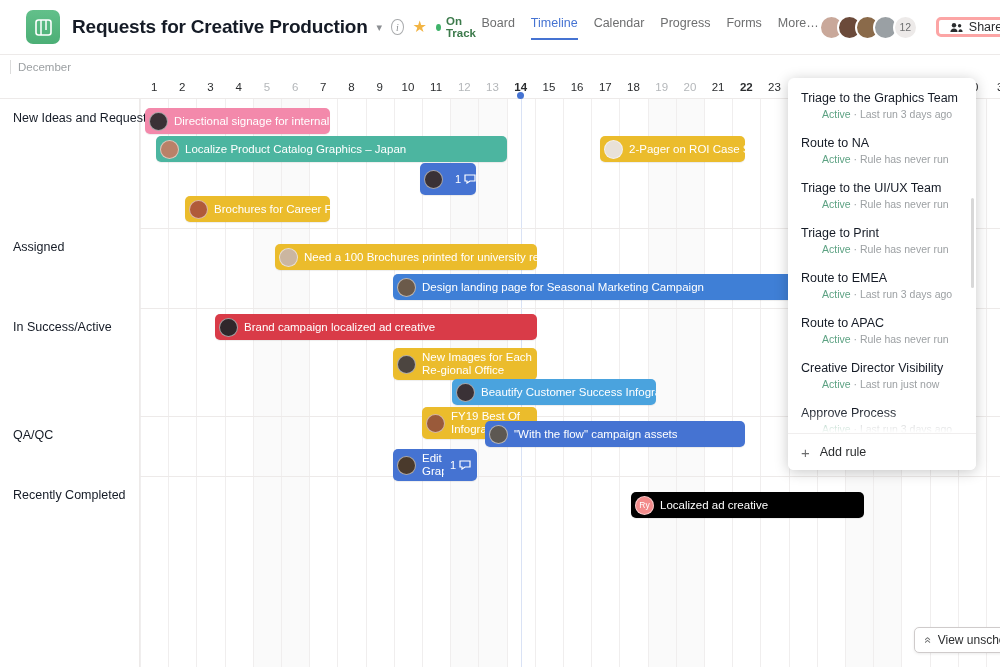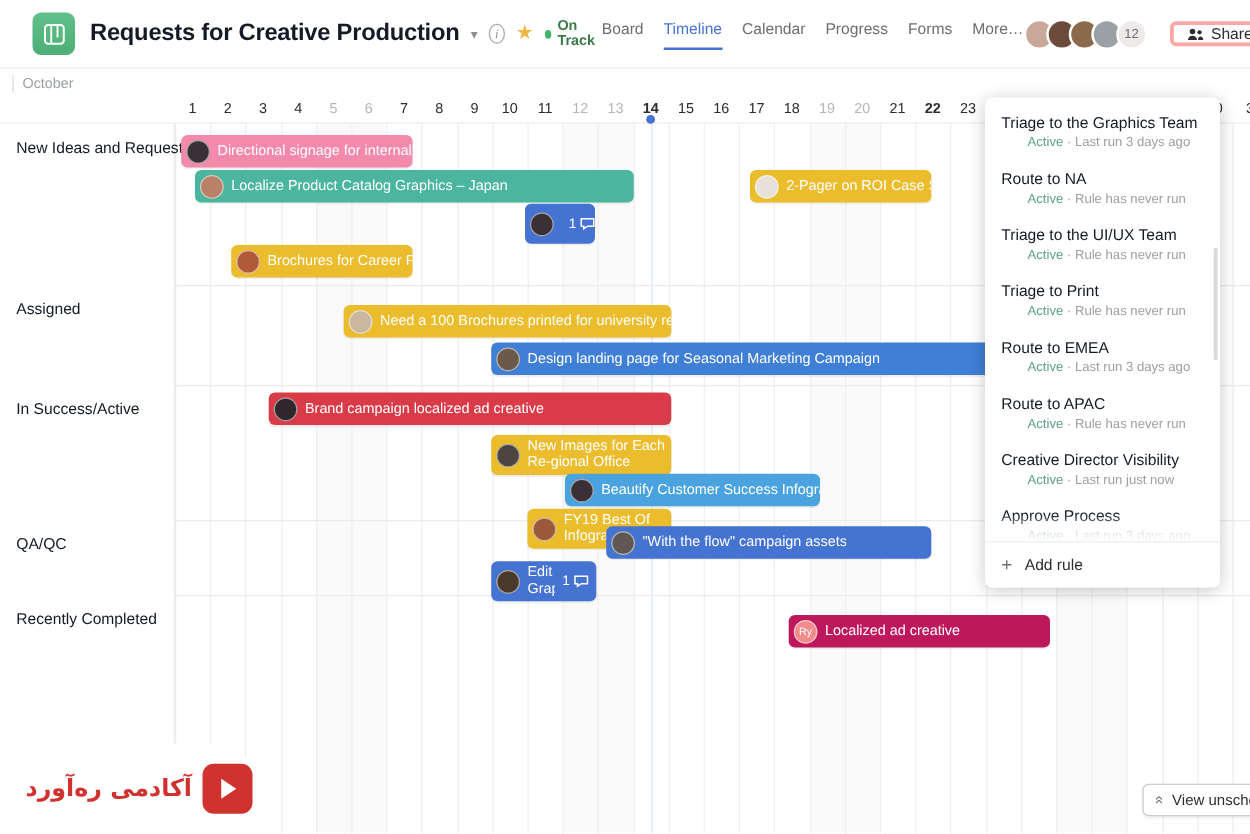--- a/index.html
+++ b/index.html
@@ -265,21 +265,21 @@
       <span>⚡</span>
       <span>Rules</span>
     </div>
     <div class="tbitem">
       <span>▭</span>
       <span>F</span>
     </div>
   </div>
 
   <div class="datehead">
-    <div class="monthlbl">October</div>
+    <div class="monthlbl">December</div>
     <div id="daycells">
         <div class="daycell" style="left: 140px; width: 28.2px;">1</div>
         <div class="daycell" style="left: 168.2px; width: 28.2px;">2</div>
         <div class="daycell" style="left: 196.4px; width: 28.2px;">3</div>
         <div class="daycell" style="left: 224.6px; width: 28.2px;">4</div>
         <div class="daycell wknd" style="left: 252.8px; width: 28.2px;">5</div>
         <div class="daycell wknd" style="left: 281px; width: 28.2px;">6</div>
         <div class="daycell" style="left: 309.2px; width: 28.2px;">7</div>
         <div class="daycell" style="left: 337.4px; width: 28.2px;">8</div>
         <div class="daycell" style="left: 365.6px; width: 28.2px;">9</div>
@@ -427,21 +427,21 @@
         <div class="bar tall" style="left: 393px; top: 350px; width: 84px; background: rgb(69, 115, 210);">
           <div class="bav" style="background: rgb(74, 58, 44);"></div>
           <div class="btxt wrap">Edit Graph…</div>
           <div class="bcount">
             <span>1</span>
             <svg width="12" height="10" viewBox="0 0 12 10">
               <path d="M1 1h10v6H6L3 9V7H1z" fill="none" stroke="#fff" stroke-width="1.2"></path>
             </svg>
           </div>
         </div>
-        <div class="bar" style="left: 631px; top: 393px; width: 209px; background: #be185d;">
+        <div class="bar" style="left: 631px; top: 393px; width: 233px; background: #000000;">
           <div class="bav" style="background: rgb(242, 139, 139); display: flex; align-items: center; justify-content: center; font-size: 8.5px; color: rgb(255, 255, 255);">Ry</div>
           <div class="btxt">Localized ad creative</div>
         </div>
       </div>
   </div>
 
   <div class="rulespanel">
     <div class="ruleslist" id="ruleslist">
         <div class="ruleitem">
           <div class="rname">Triage to the Graphics Team</div>
@@ -482,20 +482,14 @@
       <span class="pl">+</span>
       <span>Add rule</span>
     </div>
   </div>
 
   <div class="viewunsched">
     <span style="color:#6d6e6f;transform:rotate(90deg);display:inline-block">«</span>
     <span>View unsched</span>
   </div>
 
-  <div class="watermark">
-    <span class="wm-text">آکادمی ره‌آورد</span>
-    <span class="wm-logo">
-        <span class="ply"></span>
-      </span>
-  </div>
 
 </div>
 
 </body></html>

